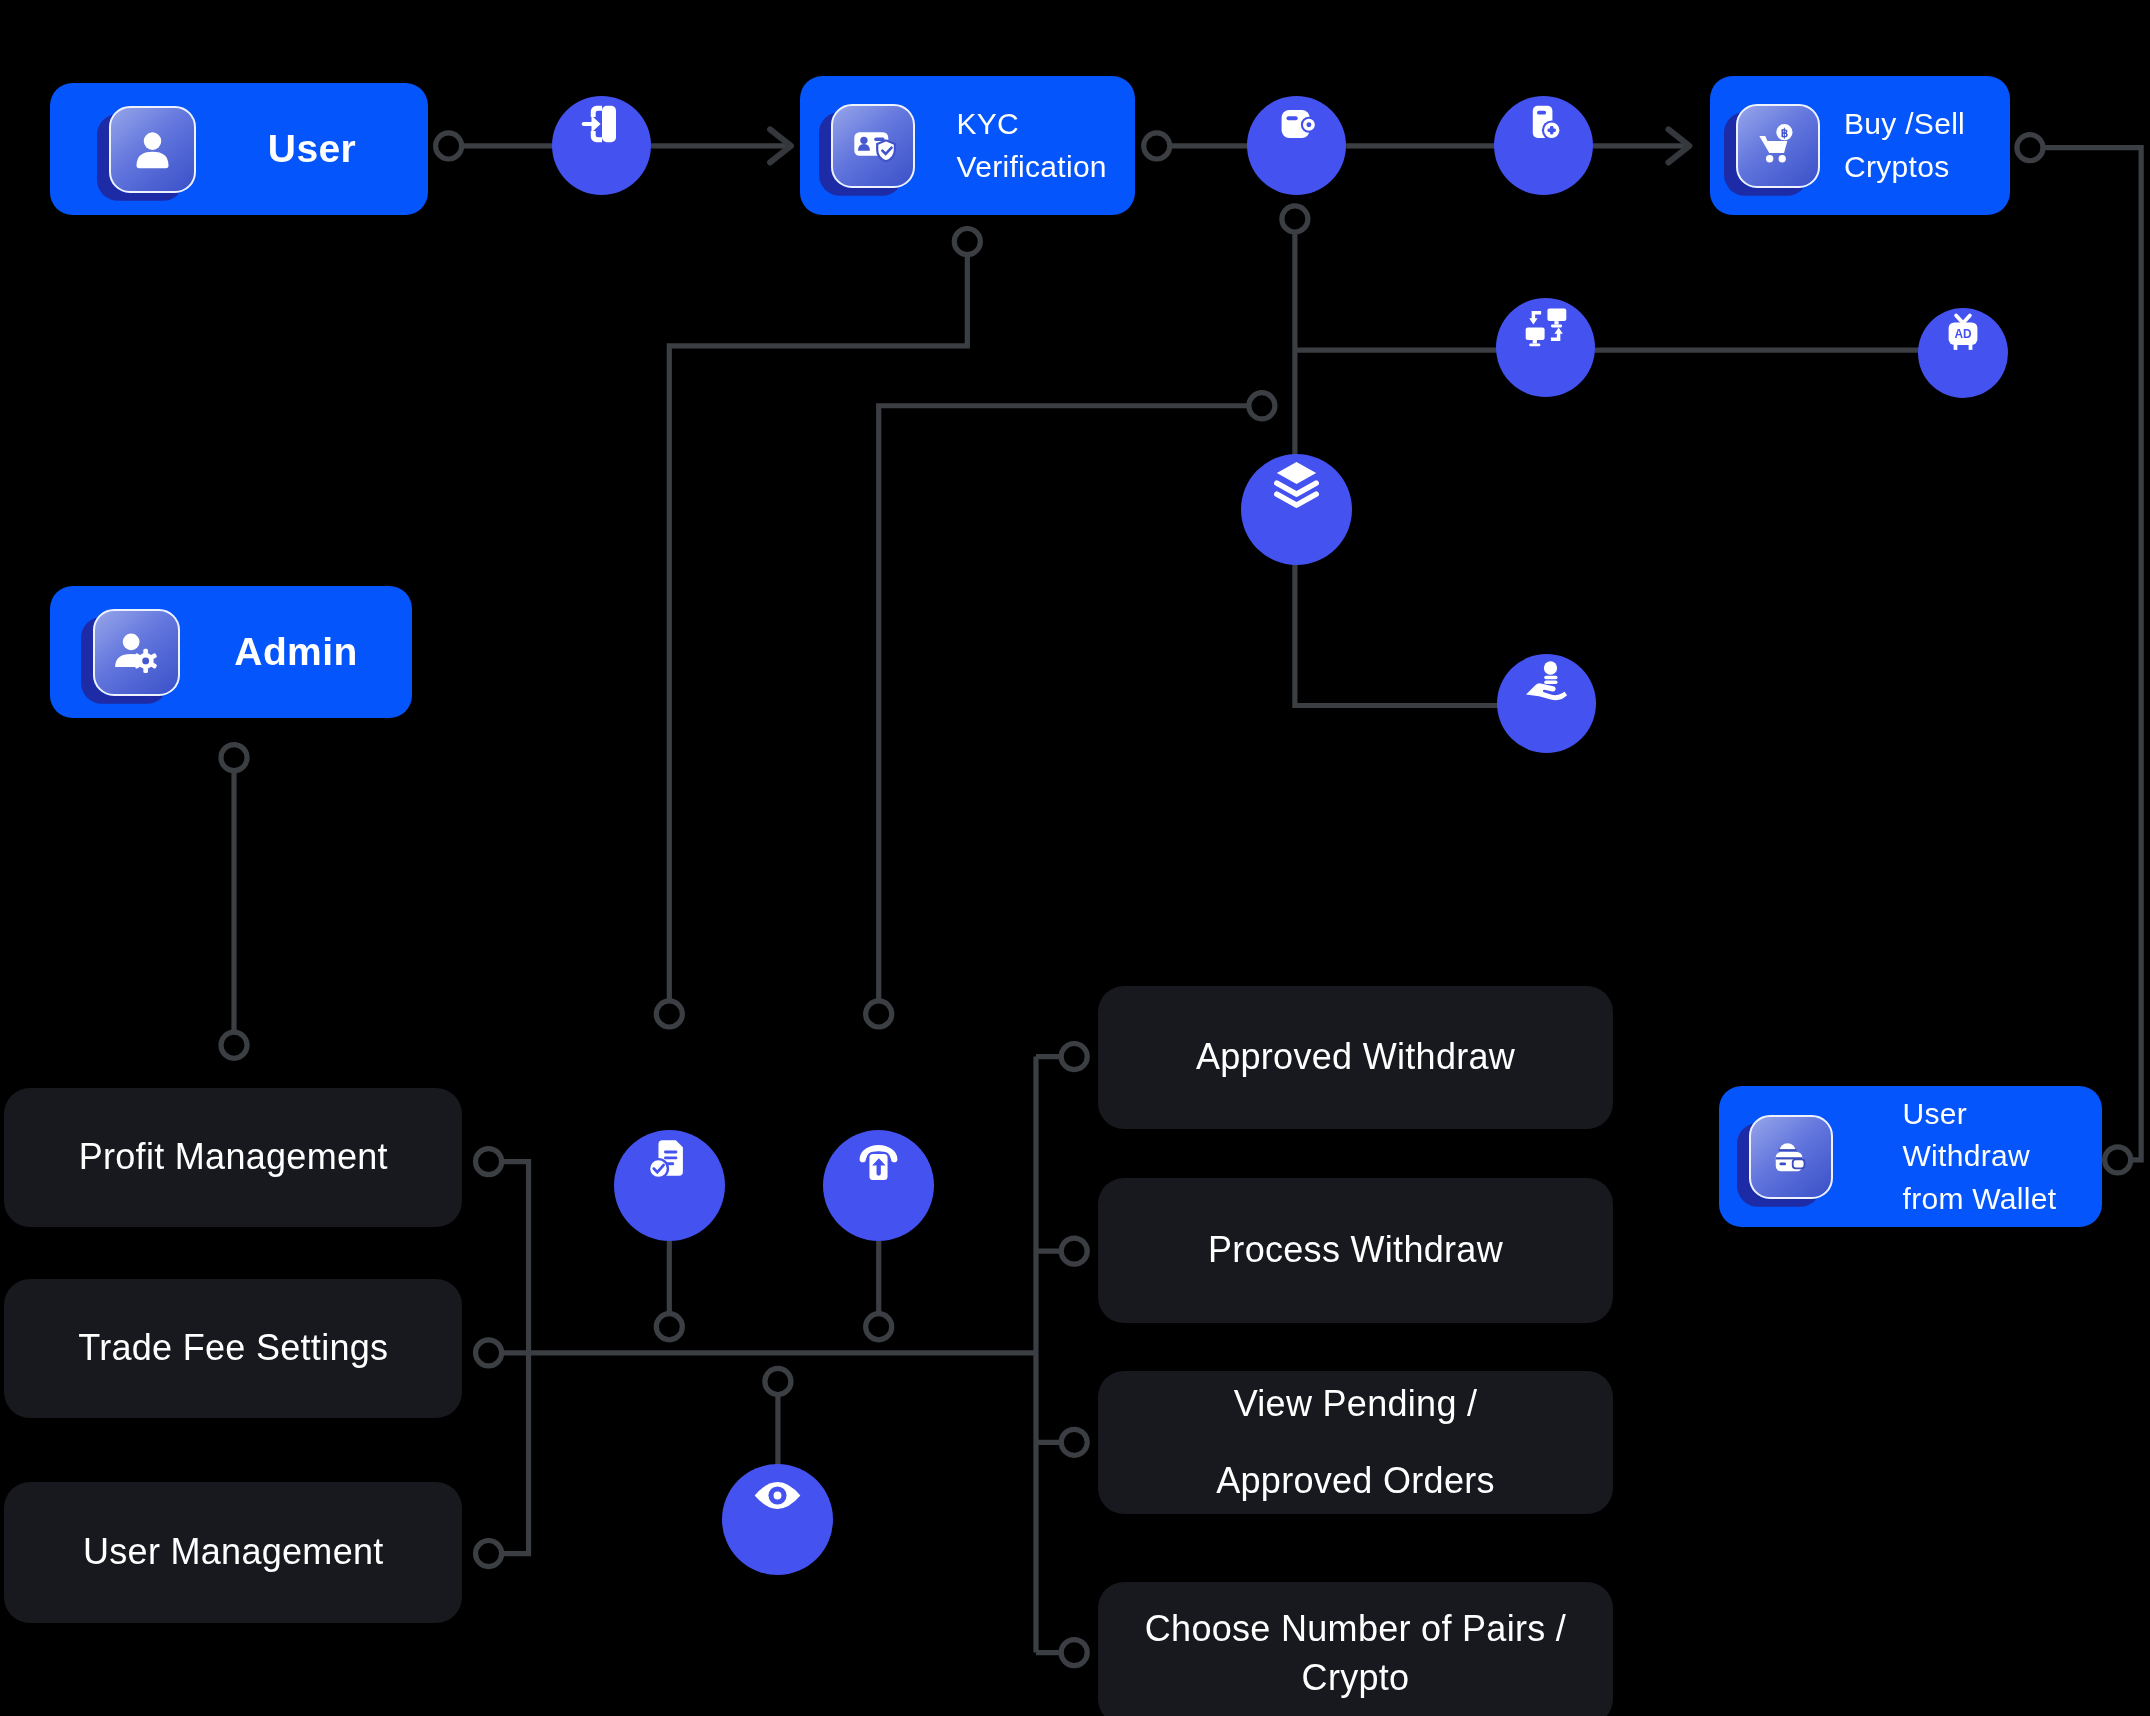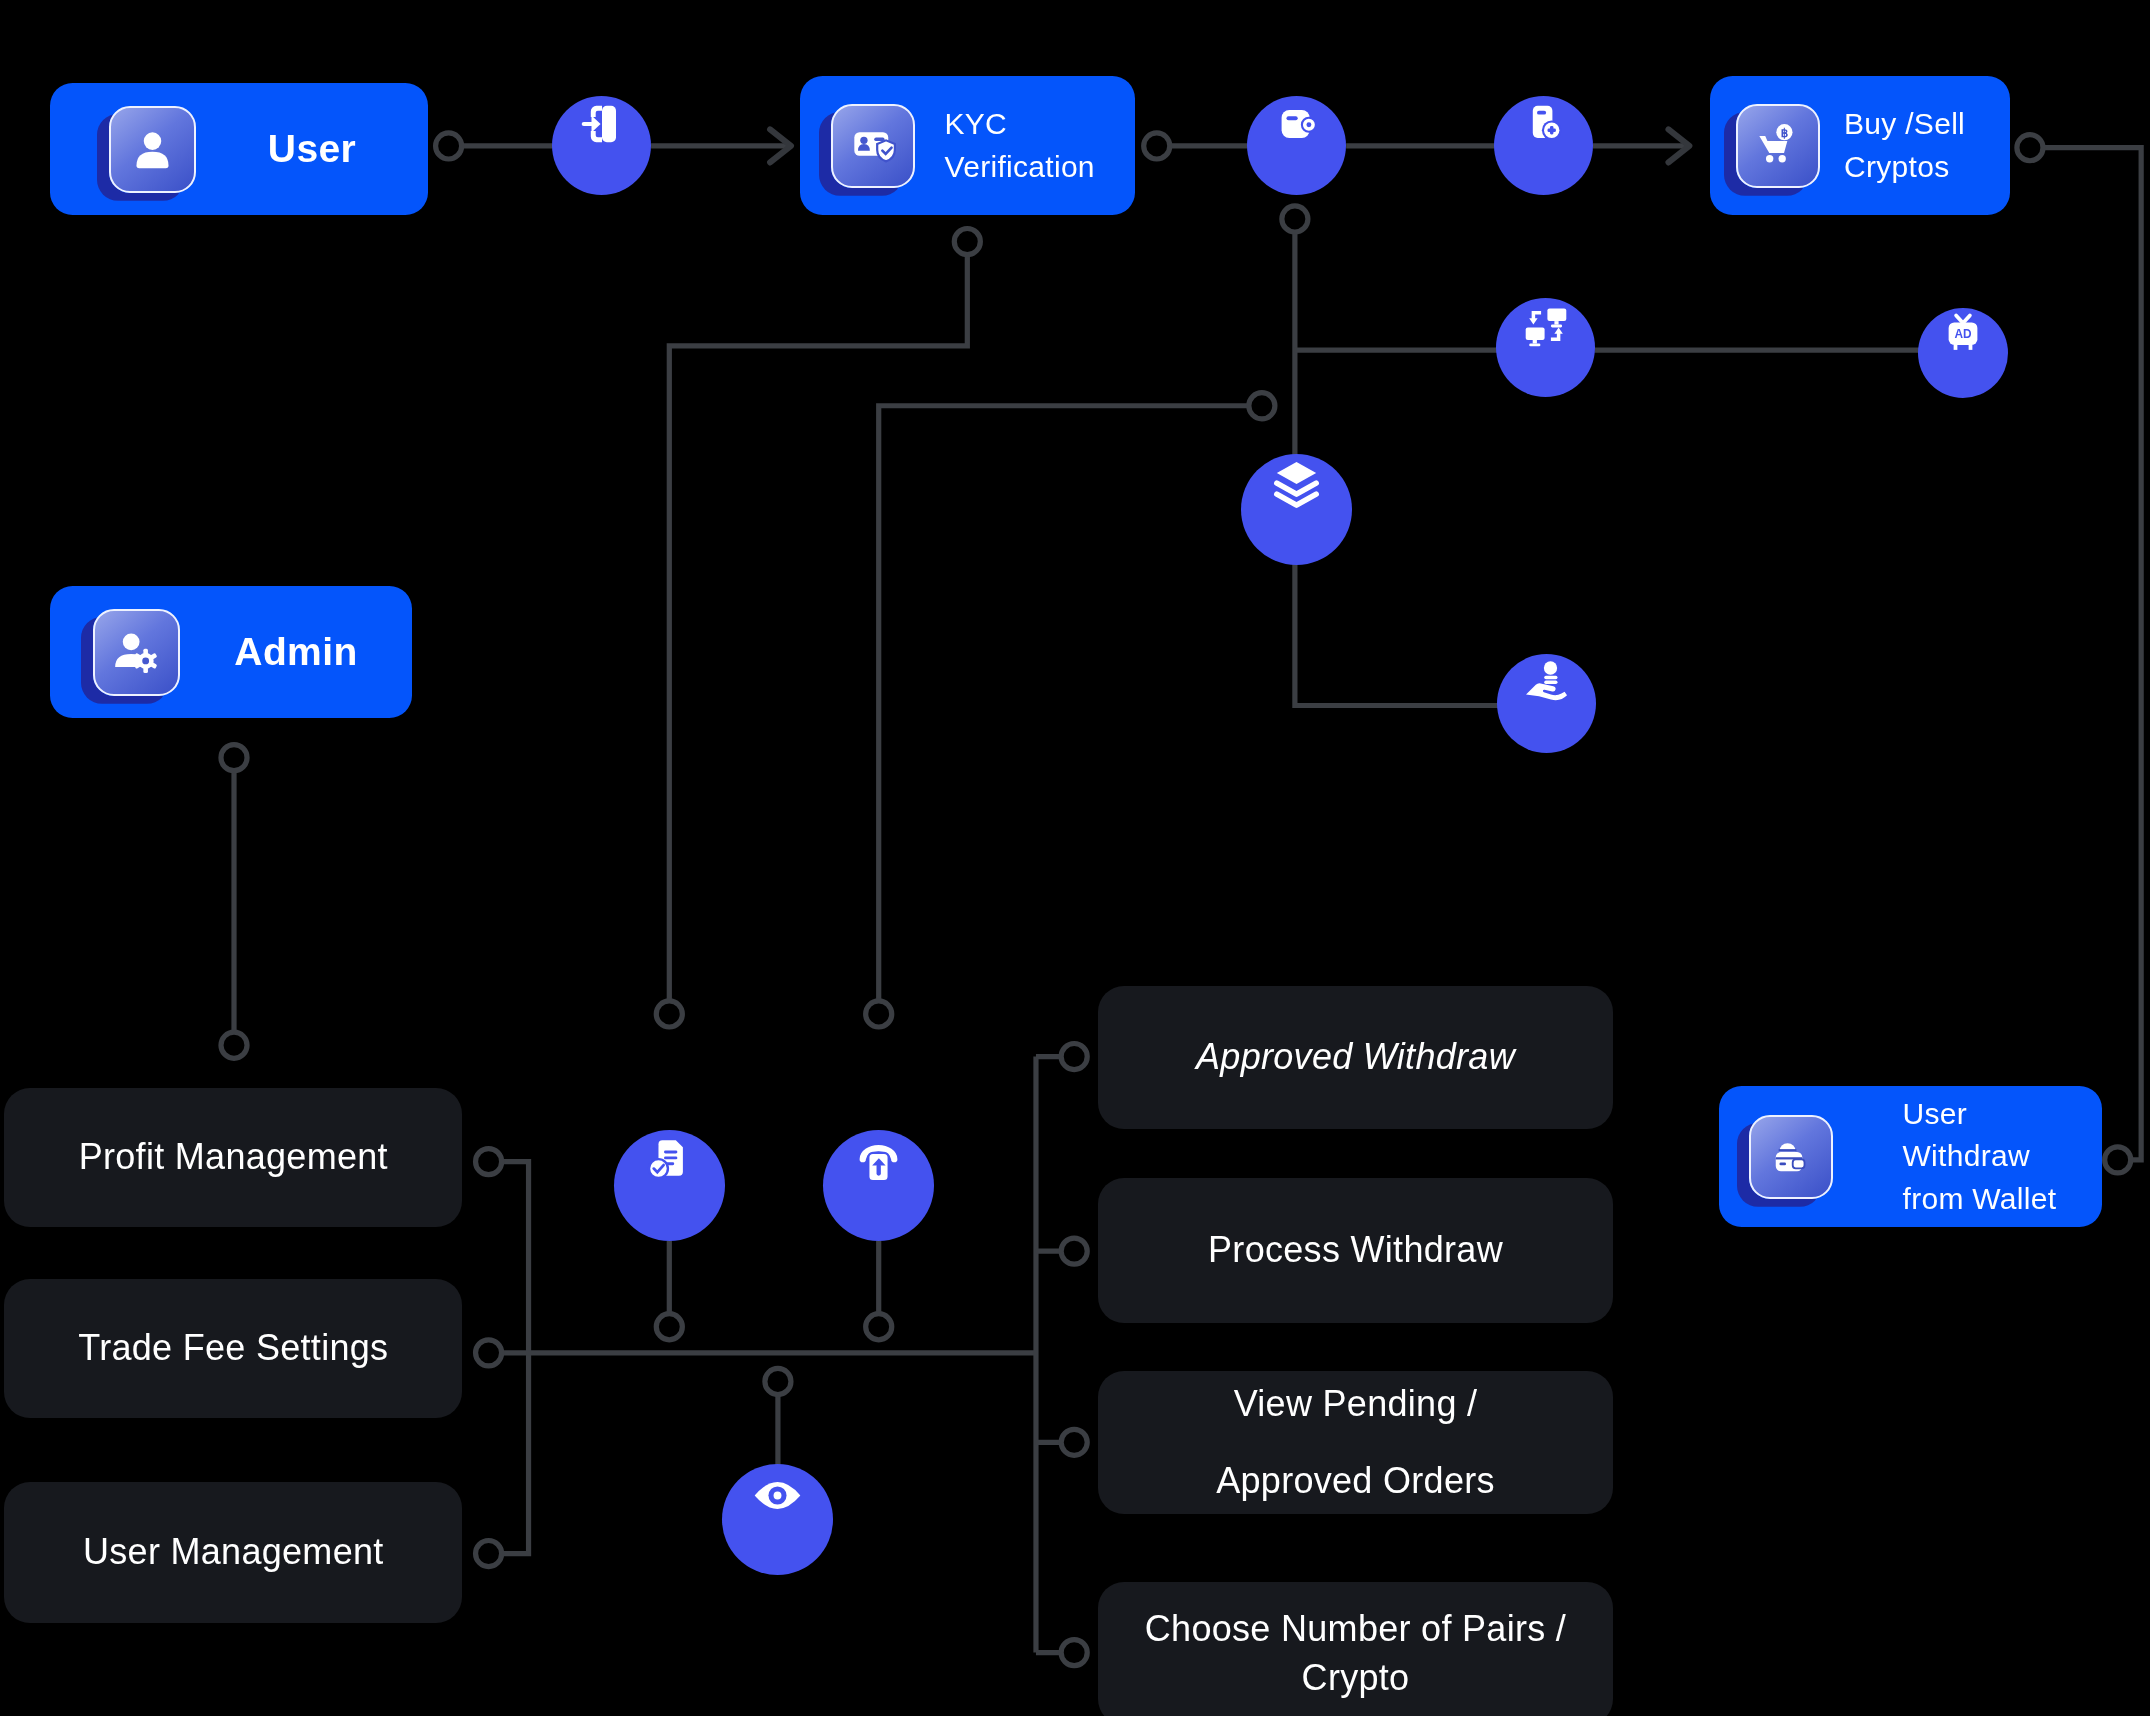--- a/index.html
+++ b/index.html
@@ -85,21 +85,21 @@
   <div class="card" style="left:50px;top:83px;width:362px;height:132px;padding-left:16px;">
     <div class="chip">
       <svg width="61" height="61" viewBox="0 0 80 80" fill="#fff">
         <circle cx="40" cy="29" r="11.5"></circle>
         <path d="M19 61 q0 -18 21 -18 q21 0 21 18 q0 3.5 -3.5 3.5 h-35 q-3.5 0 -3.5 -3.5 z"></path>
       </svg>
     </div>
     <div class="card-label-big">User</div>
   </div>
 
-  <div class="card" style="left:800px;top:76px;width:335px;height:139px;">
+  <div class="card" style="left:800px;top:76px;width:335px;height:139px;gap:12px;">
     <div class="chip" style="margin-left:31px;width:80px;height:80px;">
       <svg width="59" height="59" viewBox="0 0 80 80">
         <rect x="14" y="22" width="46" height="32" rx="7" fill="#fff"></rect>
         <circle cx="27" cy="33" r="5" fill="#4558cf"></circle>
         <path d="M19 47 q0 -9 8 -9 q8 0 8 9 z" fill="#4558cf"></path>
         <rect x="41" y="29" width="14" height="5" rx="2.5" fill="#4558cf"></rect>
         <path d="M45 38 l12 -5 12 5 v8 q0 11 -12 15.5 q-12 -4.5 -12 -15.5 z" fill="#fff" stroke="#4053cc" stroke-width="3"></path>
         <path d="M52 47 l4.5 4.5 8 -8.5" stroke="#4053cc" stroke-width="3.5" fill="none" stroke-linecap="round"></path>
       </svg>
     </div>
@@ -269,21 +269,21 @@
   <div class="pill" style="left:4.3px;top:1088px;width:458px;height:139px;">
     <span>Profit Management</span>
   </div>
   <div class="pill" style="left:4.3px;top:1279px;width:458px;height:139px;">
     <span>Trade Fee Settings</span>
   </div>
   <div class="pill" style="left:4.3px;top:1482px;width:458px;height:141px;">
     <span>User Management</span>
   </div>
 
-  <div class="pill" style="left:1098px;top:986px;width:515px;height:143px;font-style:italic;">
+  <div class="pill" style="left:1098px;top:986px;width:515px;height:143px;">
     <span>Approved Withdraw</span>
   </div>
   <div class="pill" style="left:1098px;top:1178px;width:515px;height:145px;">
     <span>Process Withdraw</span>
   </div>
   <div class="pill" style="left:1098px;top:1371px;width:515px;height:143px;gap:28px;">
     <span>View Pending /</span>
     <span>Approved Orders</span>
   </div>
   <div class="pill" style="left:1098px;top:1582px;width:515px;height:143px;">

